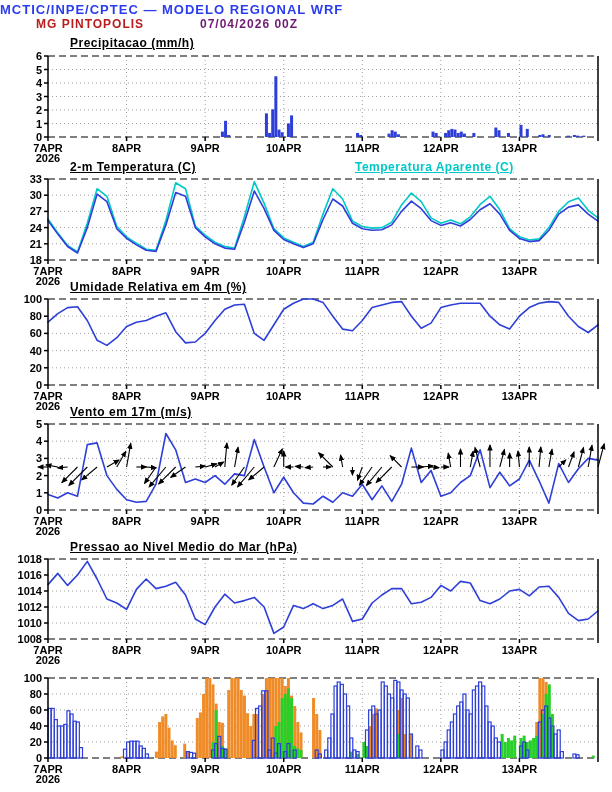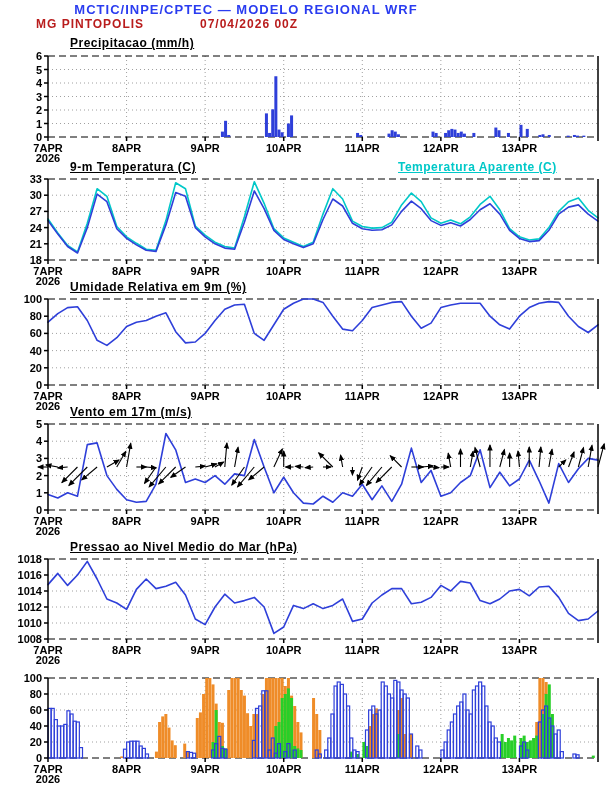--- a/index.html
+++ b/index.html
@@ -1,49 +1,49 @@
 <!DOCTYPE html>
 <html><head>
 <meta charset="utf-8">
 <style>
   html,body{margin:0;padding:0;}
   body{width:612px;height:792px;position:relative;background:#fff;
        font-family:"Liberation Sans",sans-serif;overflow:hidden;}
-  .main-title{position:absolute;top:2px;left:0;width:492px;text-align:center;
+  .main-title{position:absolute;top:2px;left:0;width:492px;
        font-size:13px;font-weight:bold;letter-spacing:1px;}
   .sub-station{position:absolute;top:17px;left:36px;font-size:12px;font-weight:bold;letter-spacing:1px;}
   .sub-run{position:absolute;top:17px;left:200px;font-size:12px;font-weight:bold;letter-spacing:1px;}
   .phead{position:absolute;left:0;width:508px;height:15px;font-size:12px;font-weight:bold;}
   .ptitle{position:absolute;left:70px;color:#000;text-decoration:underline;white-space:pre;letter-spacing:0.5px;}
   .pright{position:absolute;text-decoration:underline;white-space:pre;letter-spacing:0.5px;}
   .legend{position:absolute;left:246px;top:0;display:flex;gap:9px;align-items:flex-start;}
   .legitem{display:flex;align-items:center;}
   .sw{display:inline-block;width:6px;height:8px;border:2px solid #000;background:#fff;margin-right:3px;}
   .legtxt{font-size:12px;font-weight:bold;text-decoration:underline;white-space:pre;}
   .chart{position:absolute;left:0;width:612px;}
   svg text{font-family:"Liberation Sans",sans-serif;}
 </style>
 </head>
 <body>
 
 <div class="main-title" style="color: rgb(42, 60, 240);">MCTIC/INPE/CPTEC — MODELO REGIONAL WRF</div>
 <span class="sub-station" style="color: #b91c1c;">MG PINTOPOLIS</span>
-<span class="sub-run" style="color: #b91c1c;">07/04/2026 00Z</span>
+<span class="sub-run" style="color: #701a75;">07/04/2026 00Z</span>
 
 <div class="phead" style="top:36px">
   <span class="ptitle">Precipitacao (mm/h)</span>
 </div>
 
 <div class="phead" style="top:160px">
-  <span class="ptitle">9-m Temperatura (C)</span>
-  <span class="pright" style="left: 355px; color: rgb(0, 200, 200); margin-left: 43px;">Temperatura Aparente (C)</span>
+  <span class="ptitle">2-m Temperatura (C)</span>
+  <span class="pright" style="left: 355px; color: rgb(0, 200, 200);">Temperatura Aparente (C)</span>
 </div>
 
 <div class="phead" style="top:280px">
-  <span class="ptitle">Umidade Relativa em 9m (%)</span>
+  <span class="ptitle">Umidade Relativa em 4m (%)</span>
 </div>
 
 <div class="phead" style="top:405px">
   <span class="ptitle">Vento em 17m (m/s)</span>
 </div>
 
 <div class="phead" style="top:540px">
   <span class="ptitle">Pressao ao Nivel Medio do Mar (hPa)</span>
 </div>
 

